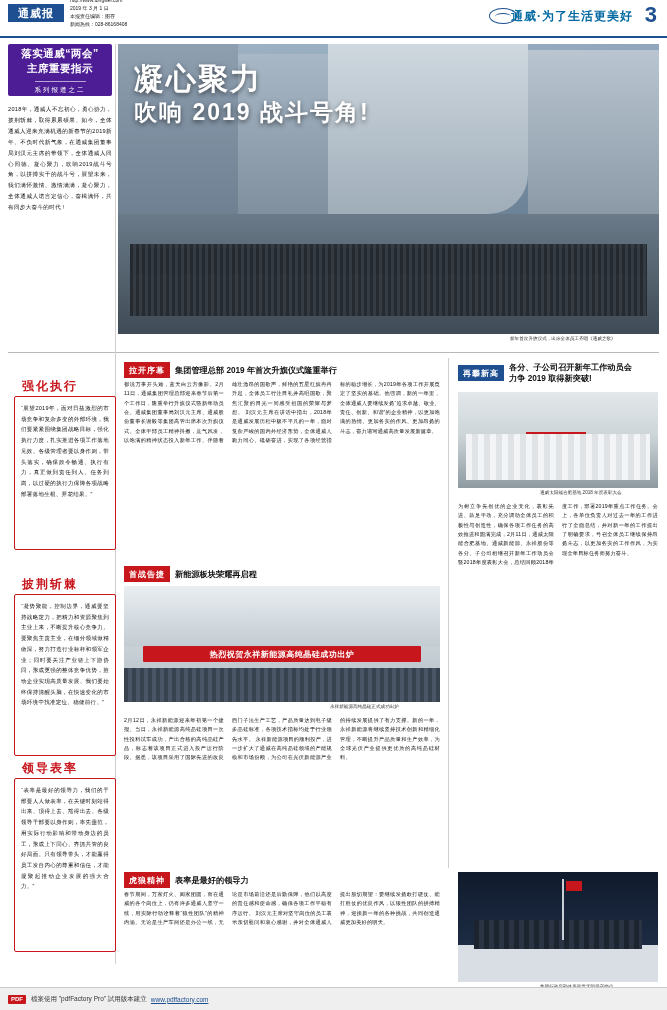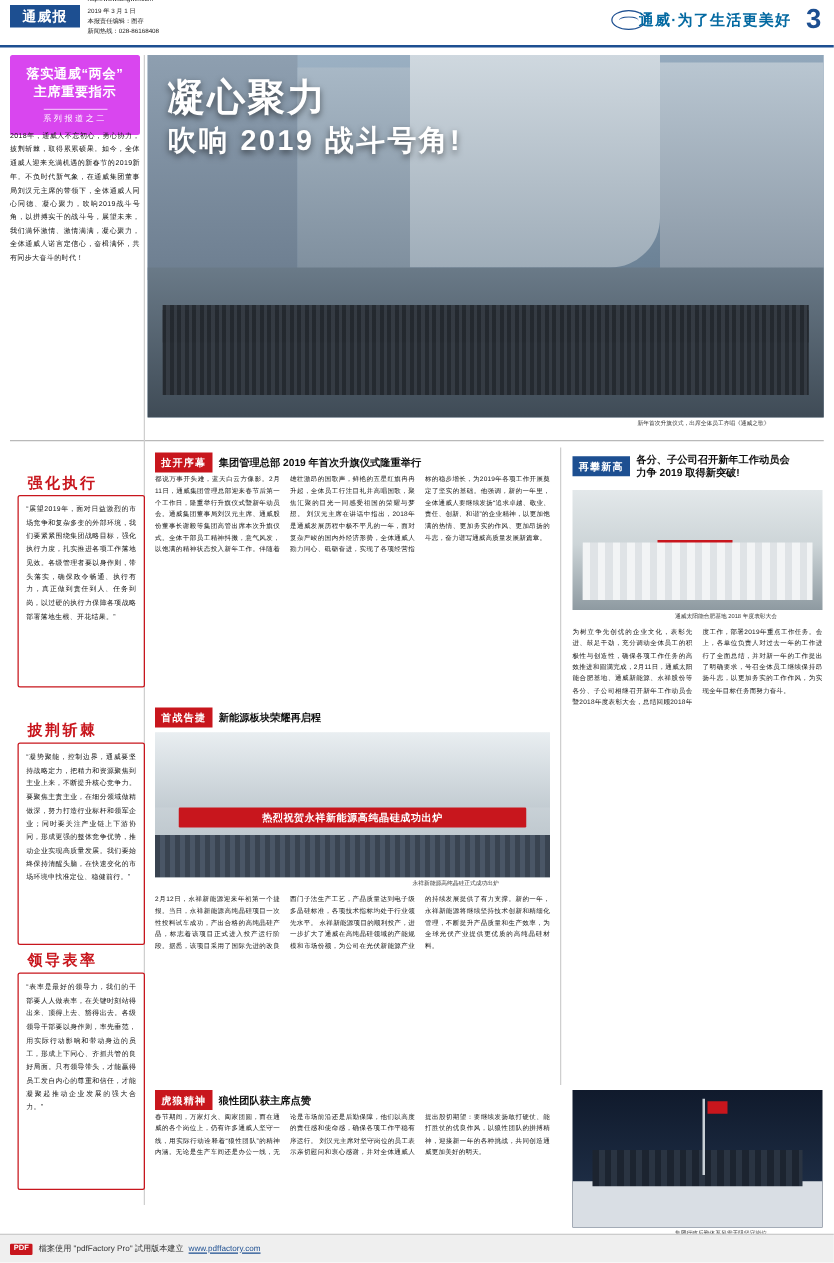--- a/index.html
+++ b/index.html
@@ -37,22 +37,22 @@
   .mh-oval:after{
     content:"";position:absolute;left:5px;top:4px;width:16px;height:6px;
     border-top:1.4px solid #1d4f91;border-radius:50%;
   }
   .mh-pagenum{
     position:absolute;right:10px;top:2px;font-size:22px;font-weight:bold;color:#1d4f91;
   }
 
   
   .redbox{
-    position:absolute;left:8px;top:44px;width:104px;height:64px;
-    background:#d946ef;color:#fff;border-radius:2px;
+    position:absolute;left:8px;top:44px;width:104px;height:52px;
+    background:#4c1d95;color:#fff;border-radius:2px;
     display:flex;flex-direction:column;align-items:center;justify-content:center;
     font-size:10.5px;font-weight:bold;line-height:1.45;letter-spacing:.5px;
   }
   .redbox .sub{
     font-size:6.5px;font-weight:normal;margin-top:5px;letter-spacing:2px;
     border-top:1px solid rgba(255,255,255,.6);padding-top:3px;
   }
   .lead-col{
     position:absolute;left:8px;top:104px;width:104px;
     font-size:5.6px;line-height:1.95;color:#111;text-align:justify;
@@ -218,21 +218,21 @@
     <div class="people-strip"></div>
     <div class="banner">热烈祝贺永祥新能源高纯晶硅成功出炉</div>
   </div>
   <div class="cap" style="left:330px;top:704px;">永祥新能源高纯晶硅正式成功出炉</div>
   <div class="body-txt" style="left:124px;top:716px;width:316px;height:146px;column-count:3;column-gap:8px;">2月12日，永祥新能源迎来年初第一个捷报。当日，永祥新能源高纯晶硅项目一次性投料试车成功，产出合格的高纯晶硅产品，标志着该项目正式进入投产运行阶段。据悉，该项目采用了国际先进的改良西门子法生产工艺，产品质量达到电子级多晶硅标准，各项技术指标均处于行业领先水平。
 
 永祥新能源项目的顺利投产，进一步扩大了通威在高纯晶硅领域的产能规模和市场份额，为公司在光伏新能源产业的持续发展提供了有力支撑。新的一年，永祥新能源将继续坚持技术创新和精细化管理，不断提升产品质量和生产效率，为全球光伏产业提供更优质的高纯晶硅材料。</div>
 
   <div class="sechead" style="left:124px;top:872px;">
     <div class="tag">虎狼精神</div>
-    <div class="ttl">狼性团队获主席点赞</div>
+    <div class="ttl">表率是最好的领导力</div>
   </div>
   <div class="body-txt" style="left:124px;top:890px;width:316px;height:92px;column-count:3;column-gap:8px;">春节期间，万家灯火、阖家团圆，而在通威的各个岗位上，仍有许多通威人坚守一线，用实际行动诠释着“狼性团队”的精神内涵。无论是生产车间还是办公一线，无论是市场前沿还是后勤保障，他们以高度的责任感和使命感，确保各项工作平稳有序运行。
 
 刘汉元主席对坚守岗位的员工表示亲切慰问和衷心感谢，并对全体通威人提出殷切期望：要继续发扬敢打硬仗、能打胜仗的优良作风，以狼性团队的拼搏精神，迎接新一年的各种挑战，共同创造通威更加美好的明天。</div>
 
   <div class="photo ph-night" style="left:458px;top:872px;width:200px;height:110px;">
     <div style="position:absolute;left:0;bottom:0;width:100%;height:34%;background:#d9dee4;"></div>
     <div style="position:absolute;left:8%;bottom:30%;width:84%;height:26%;background:repeating-linear-gradient(90deg,#1c2430 0 5px,#2a3442 5px 10px);"></div>
     <div style="position:absolute;left:52%;top:6%;width:2px;height:56%;background:#c8cfd6;"></div>
     <div style="position:absolute;left:54%;top:8%;width:16px;height:10px;background:#c8161d;"></div>

